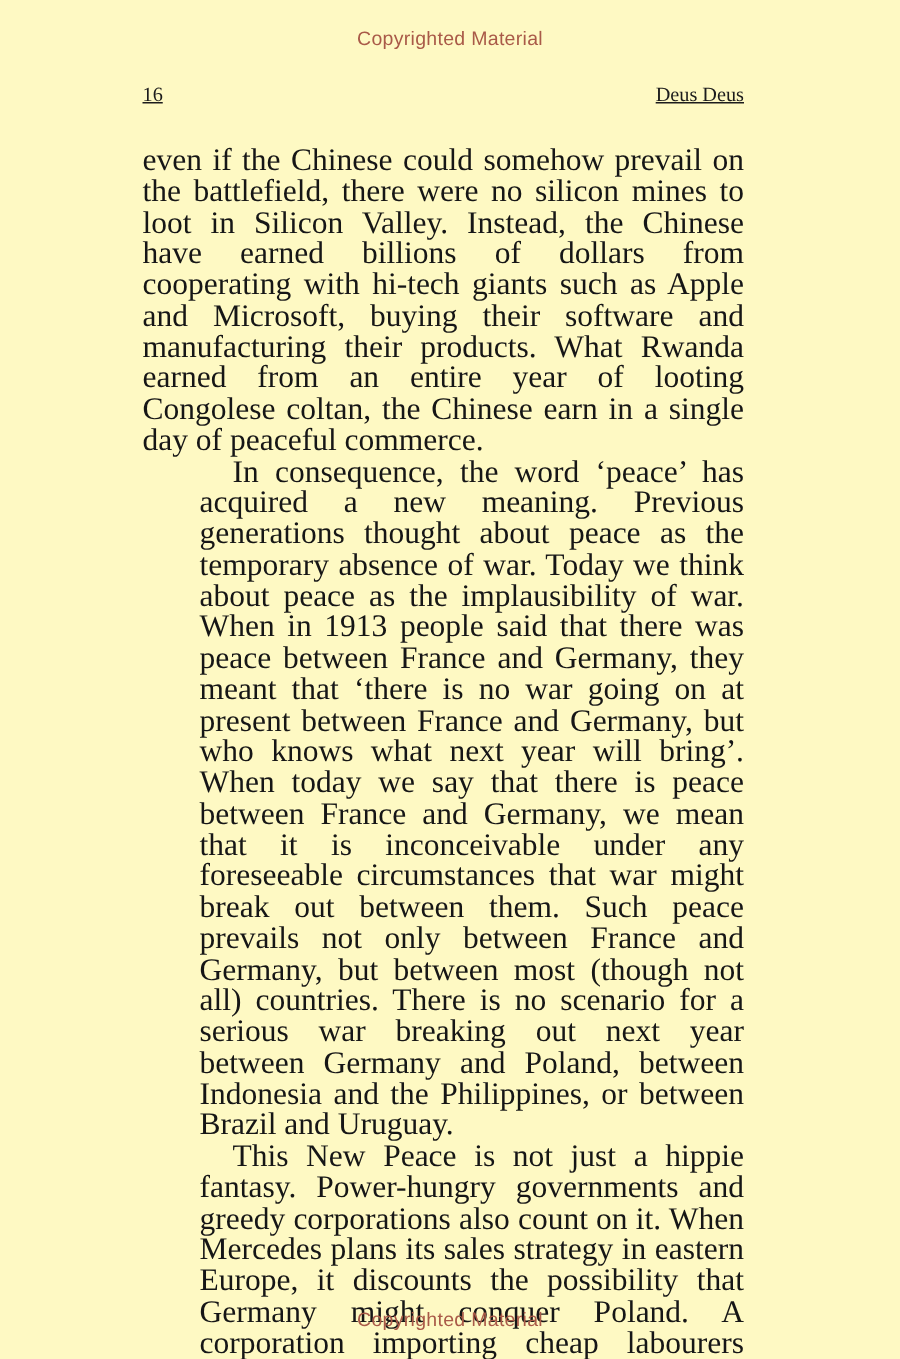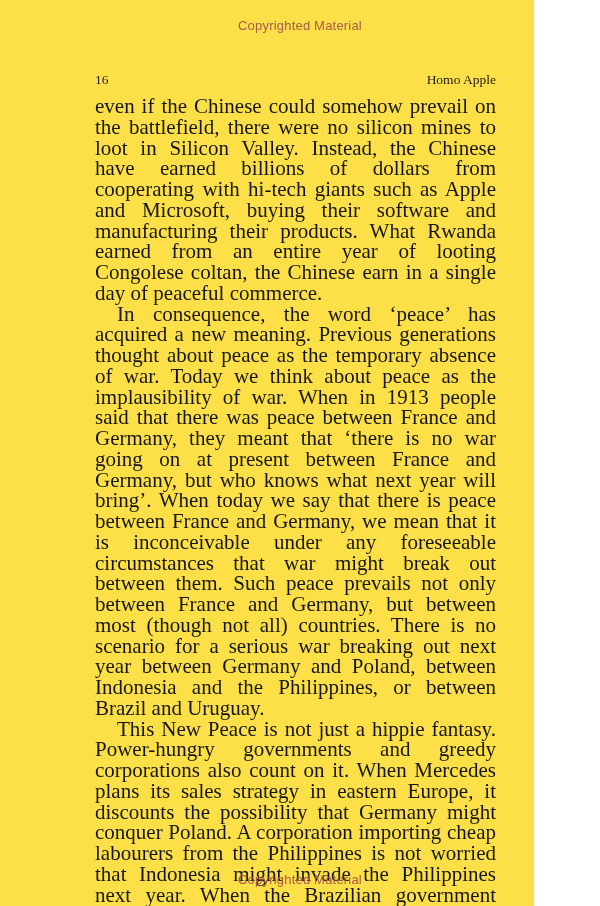--- a/index.html
+++ b/index.html
@@ -2,80 +2,82 @@
 <html><head>
 <meta charset="utf-8">
 <style>
   html, body {
     margin: 0;
     padding: 0;
     background: #ffffff;
   }
   .page {
     position: relative;
-    width: 534px;
+    width: 600px;
     height: 906px;
-    background: #fde047;
+    background: #fef9c3;
     overflow: hidden;
     font-family: "Liberation Serif", serif;
   }
   .copyright {
     position: absolute;
     left: 0;
     width: 600px;
     text-align: center;
     font-family: "Liberation Sans", sans-serif;
     font-size: 13px;
     letter-spacing: 0.2px;
     color: #a95a48;
   }
   .copyright.top { top: 18px; }
   .copyright.bottom { top: 872px; }
   .running-header {
     position: absolute;
-    top: 72px;
+    top: 55px;
     left: 95px;
     width: 401px;
     display: flex;
     justify-content: space-between;
     align-items: baseline;
     font-size: 13.5px;
     color: #1c1c1c;
+    text-decoration: underline;
   }
   .running-header .page-number {
     font-variant-numeric: oldstyle-nums;
   }
   .body-text {
     position: absolute;
     top: 96px;
     left: 95px;
     width: 401px;
     font-size: 21px;
     line-height: 20.75px;
     color: #161616;
     text-align: justify;
   }
   .body-text p {
     margin: 0;
     padding: 0;
   }
   .body-text p.indent {
     text-indent: 22px;
+    margin-left: 38px;
   }
 </style>
 </head>
 <body>
 
 <div class="page">
 
   <div class="copyright top">Copyrighted Material</div>
 
   <div class="running-header">
     <span class="page-number">16</span>
-    <span class="book-title">Homo Apple</span>
+    <span class="book-title">Deus Deus</span>
   </div>
 
   <div class="body-text">
     <p>even if the Chinese could somehow prevail on the battlefield, there were no silicon mines to loot in Silicon Valley. Instead, the Chinese have earned billions of dollars from cooperating with hi-tech giants such as Apple and Microsoft, buying their software and manufacturing their products. What Rwanda earned from an entire year of looting Congolese coltan, the Chinese earn in a single day of peaceful commerce.</p>
     <p class="indent">In consequence, the word ‘peace’ has acquired a new meaning. Previous generations thought about peace as the temporary absence of war. Today we think about peace as the implausibility of war. When in 1913 people said that there was peace between France and Germany, they meant that ‘there is no war going on at present between France and Germany, but who knows what next year will bring’. When today we say that there is peace between France and Germany, we mean that it is inconceivable under any foreseeable circumstances that war might break out between them. Such peace prevails not only between France and Germany, but between most (though not all) countries. There is no scenario for a serious war breaking out next year between Germany and Poland, between Indonesia and the Philippines, or between Brazil and Uruguay.</p>
     <p class="indent">This New Peace is not just a hippie fantasy. Power-hungry governments and greedy corporations also count on it. When Mercedes plans its sales strategy in eastern Europe, it discounts the possibility that Germany might conquer Poland. A corporation importing cheap labourers from the Philippines is not worried that Indonesia might invade the Philippines next year. When the Brazilian government convenes to discuss next year’s budget, it’s unimaginable that the Brazilian defence minister will rise from his seat, bang his fist on the table and shout, ‘Just a minute! What if we want to invade and conquer Uruguay? You didn’t take that into account. We have to put aside $5 billion to finance this conquest.’ Of course, there are a few places where defence ministers still say such things, and there are regions where the New Peace has failed to take root. I know this very well because I live in one of these regions. But these are exceptions.</p>
   </div>
 
   <div class="copyright bottom">Copyrighted Material</div>
 

